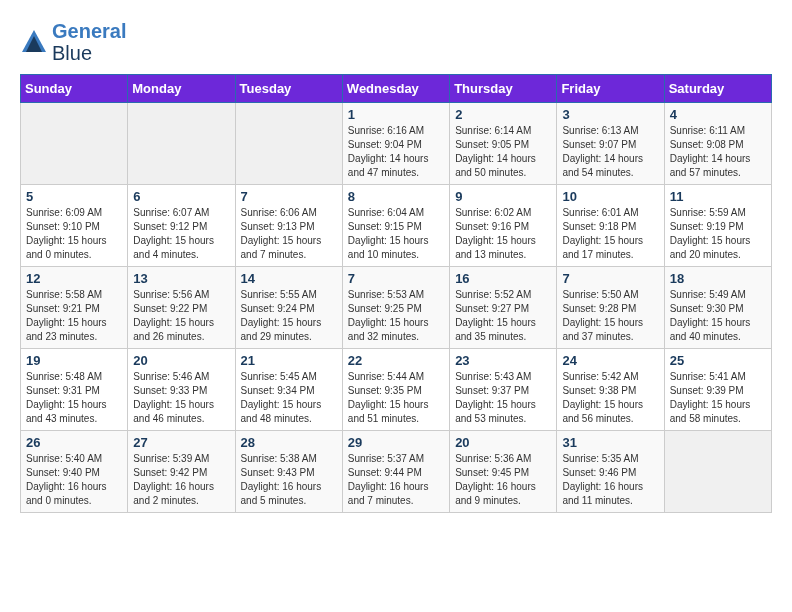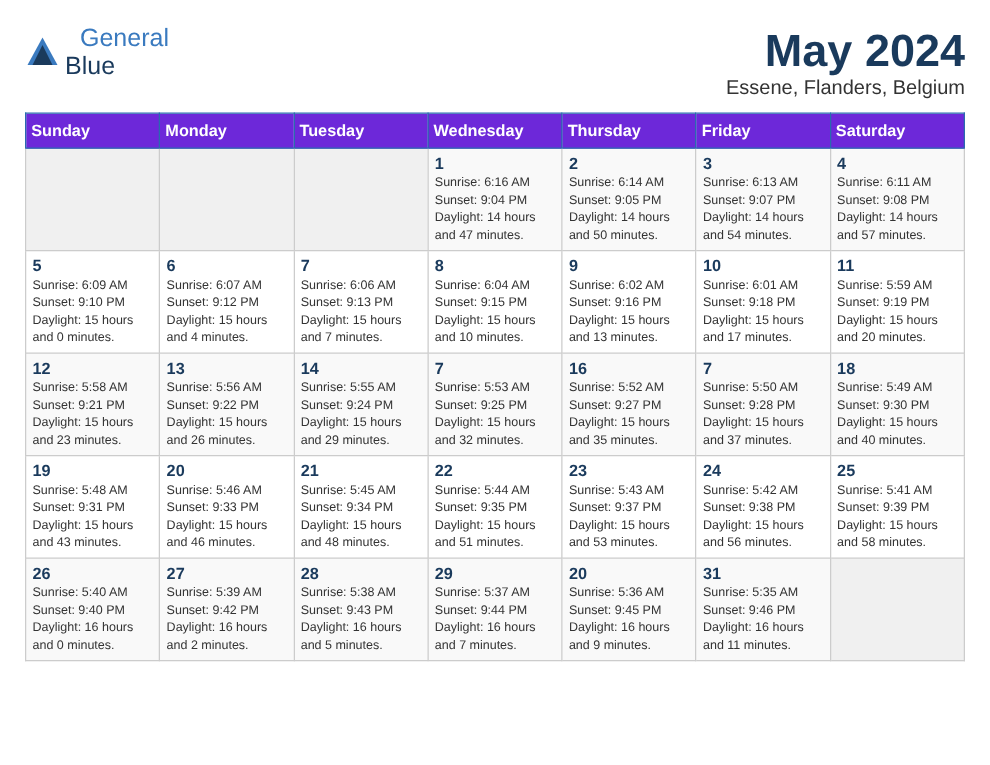--- a/index.html
+++ b/index.html
@@ -81,27 +81,23 @@
 </head>
 <body>
 
 <div class="header">
   <div class="logo">
     <svg class="logo-icon" viewBox="0 0 28 28" xmlns="http://www.w3.org/2000/svg">
       <polygon points="14,2 26,24 2,24" fill="#3a7abf"></polygon>
       <polygon points="14,8 22,24 6,24" fill="#1a3a5c"></polygon>
     </svg>
     <div>
-      <div style="font-size:20px;font-weight:normal;color:#1a3a5c;line-height:1.1;margin-left:12px;"><span style="color:#3a7abf">General</span></div>
+      <div style="font-size:20px;font-weight:bold;color:#1a3a5c;line-height:1.1;"><span style="color:#3a7abf">General</span></div>
       <div style="font-size:20px;font-weight:normal;color:#1a3a5c;line-height:1.1;">Blue</div>
     </div>
-  </div>
-  <div class="title-block">
-    <div class="month-year">May 2024</div>
-    <div class="location">Essene, Flanders, Belgium</div>
   </div>
 </div>
 
 <table>
   <thead>
     <tr>
       <th>Sunday</th>
       <th>Monday</th>
       <th>Tuesday</th>
       <th>Wednesday</th>

